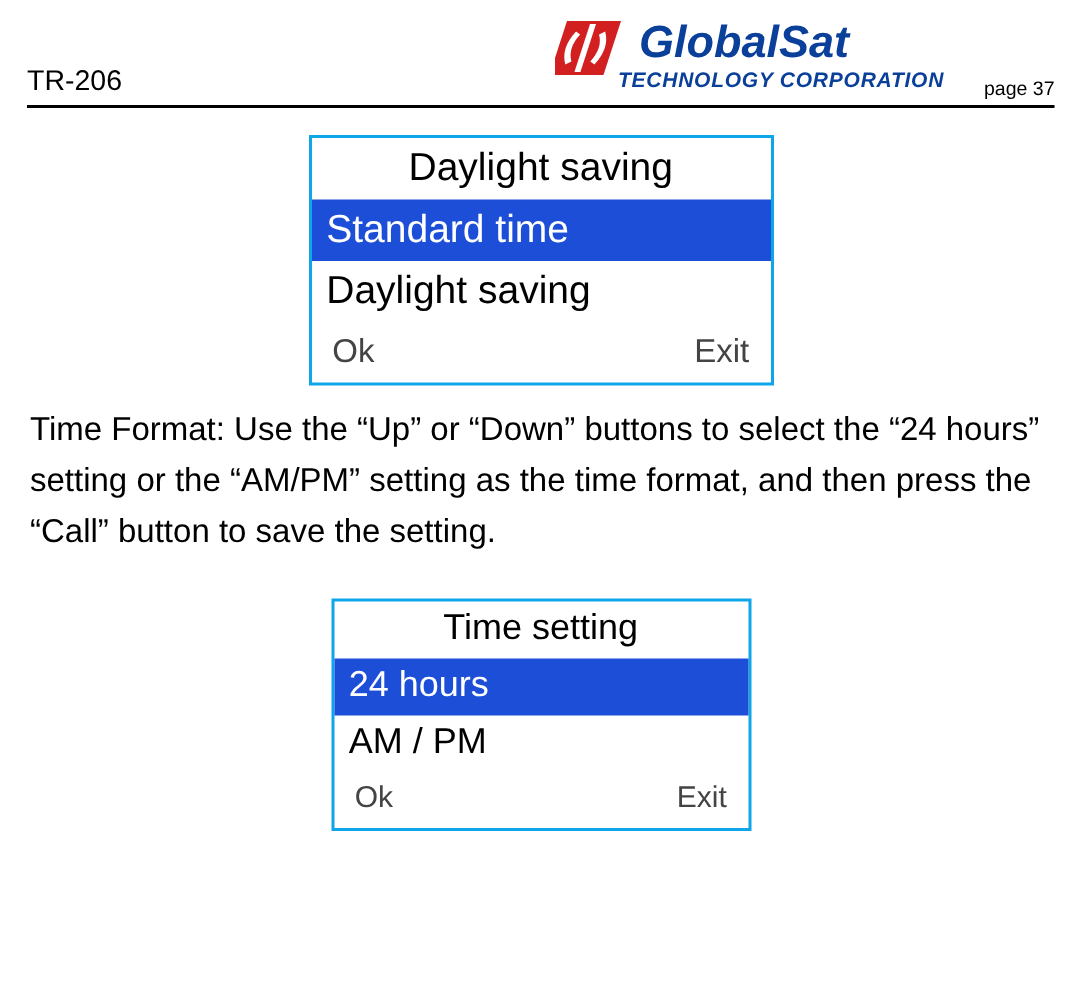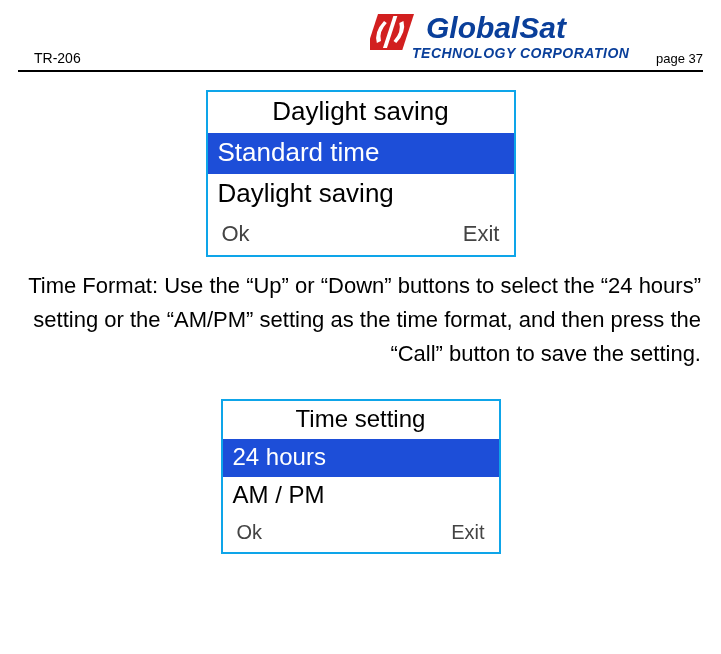--- a/index.html
+++ b/index.html
@@ -17,23 +17,23 @@
     padding: 8px 18px 0 18px;
   }
   
   .header {
     position: relative;
     height: 62px;
     border-bottom: 2px solid #000;
   }
   .model-code {
     position: absolute;
-    left: 16px;
+    left: 0;
     bottom: 4px;
-    font-size: 14px;
+    font-size: 19px;
   }
   .page-number {
     position: absolute;
     right: 0;
     bottom: 4px;
     font-size: 13px;
   }
   .header-logo {
     position: absolute;
     left: 352px;
@@ -80,21 +80,21 @@
     width: 280px;
     margin-top: 28px;
   }
   .screen.small .screen-title { font-size: 24px; }
   .screen.small .screen-item  { font-size: 24px; }
   .screen.small .screen-soft  { font-size: 20px; }
   
   .body-text {
     font-size: 22px;
     line-height: 1.55;
-    text-align: right;
+    text-align: left;
     padding: 0 2px;
   }
 </style>
 </head>
 <body>
 
 <div class="page">
 
   <div class="header">
     <div class="model-code">TR-206</div>

